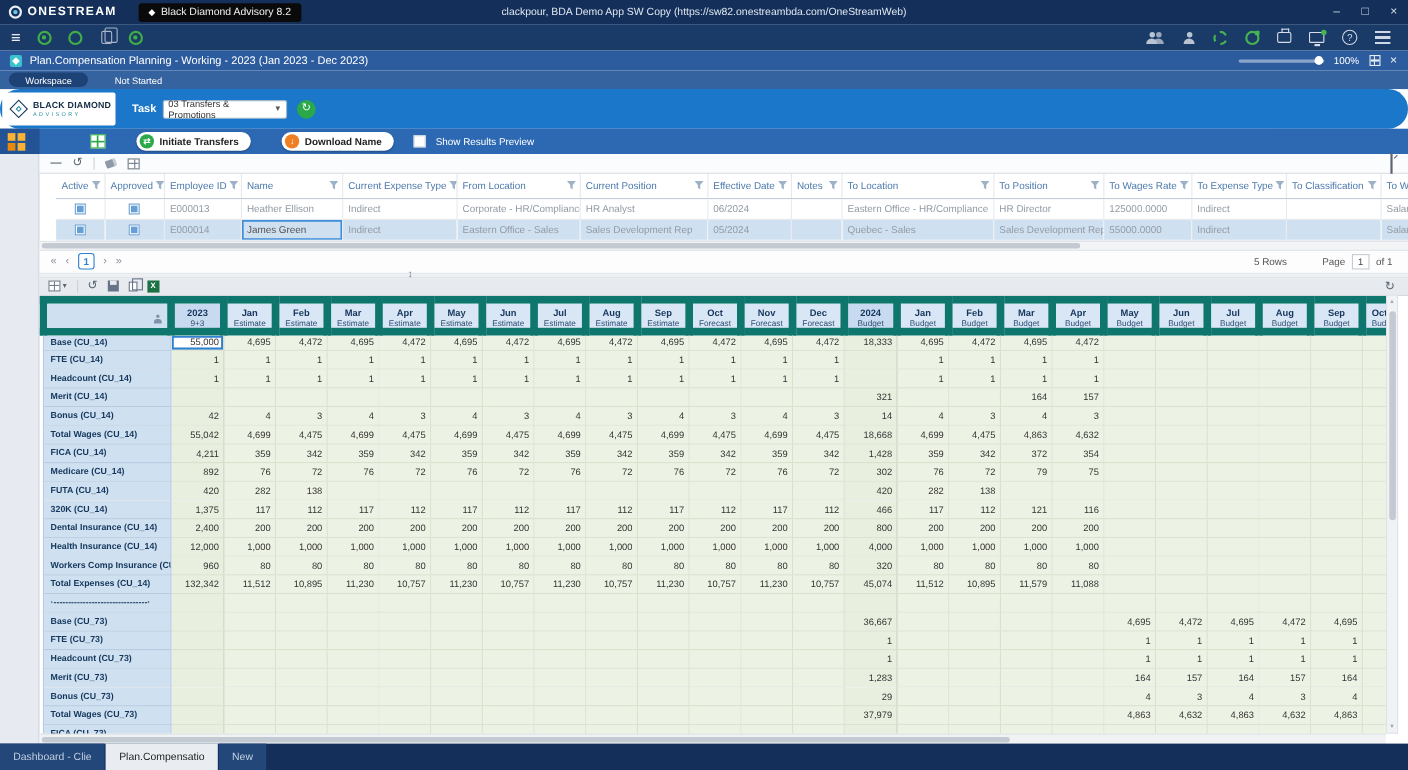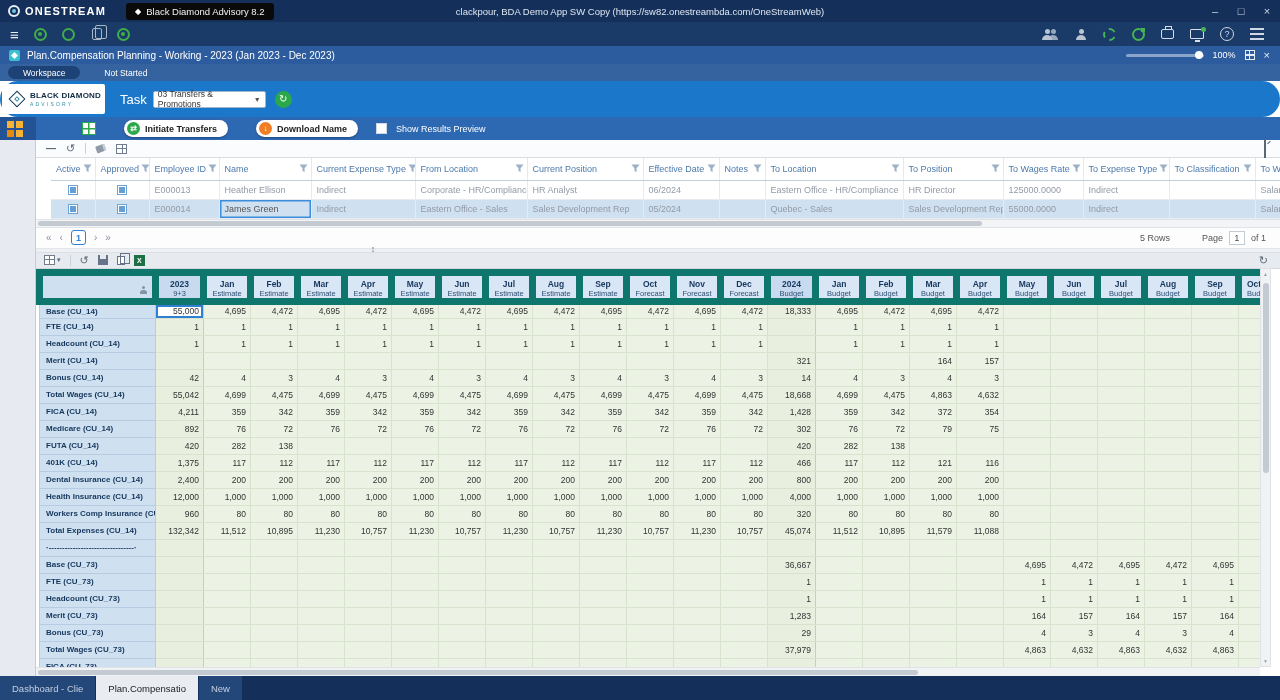--- a/index.html
+++ b/index.html
@@ -65,21 +65,21 @@
 
   
   .taskbar{left:0;top:81px;width:1280px;height:36px;background:#1a77c9;display:flex;align-items:center;border-radius:18px;}
   .bd-logo{margin-left:2px;width:103px;height:30px;background:#fff;border-radius:2px;display:flex;align-items:center;padding:0 6px;gap:5px;}
   .bd-diamond{width:17px;height:17px;position:relative;flex:none;}
   .bd-diamond i{position:absolute;inset:2.5px;border:1.5px solid #123a5c;transform:rotate(45deg);}
   .bd-diamond em{position:absolute;inset:6.5px;border:1.5px solid #2d8fa5;transform:rotate(45deg);}
   .bd-text{line-height:1;}
   .bd-main{font-size:8px;font-weight:bold;color:#102a43;letter-spacing:.2px;white-space:nowrap;}
   .bd-sub{font-size:5px;color:#2d8fa5;letter-spacing:2.2px;margin-top:2px;}
-  .task-label{color:#fff;font-size:13px;font-weight:normal;margin-left:15px;}
+  .task-label{color:#fff;font-size:10px;font-weight:bold;margin-left:15px;}
   .task-select{margin-left:6px;width:113px;height:17px;background:#fff;border:1px solid #9fb6cc;border-radius:2px;font-size:8.5px;color:#333;display:flex;align-items:center;justify-content:space-between;padding:0 4px;}
   .task-select .caret{font-size:7px;color:#555;}
   .task-refresh{margin-left:9px;width:17px;height:17px;border-radius:50%;background:#2ba84a;color:#fff;font-size:10px;text-align:center;line-height:16px;}
 
   
   .actionbar{left:0;top:117px;width:1280px;height:23px;background:#2d68b3;display:flex;align-items:center;}
   .side-block{width:36px;height:23px;background:#235395;display:flex;align-items:center;justify-content:center;flex:none;}
   .orange-grid{width:7px;height:7px;background:#f9b234;box-shadow:9px 0 0 #f9b234,0 9px 0 #e8890c,9px 9px 0 #f9b234;margin:-8px 8px 0 -8px;}
   .tool-grid-green{margin-left:46px;width:14px;height:13px;border:1.5px solid #2ba84a;background:linear-gradient(#2ba84a 0 0) center/100% 1.5px no-repeat,linear-gradient(#2ba84a 0 0) center/1.5px 100% no-repeat,#fff;}
   .btn-white{height:17px;background:#fff;border-radius:9px;display:flex;align-items:center;gap:5px;padding:0 11px 0 3px;font-size:9px;font-weight:bold;color:#222;box-shadow:0 1px 2px rgba(0,0,0,.3);}
@@ -851,21 +851,21 @@
               <td class="dc"></td>
               <td class="dc"></td>
               <td class="dc"></td>
               <td class="dc"></td>
               <td class="dc"></td>
               <td class="dc"></td>
               <td class="dc"></td>
               <td class="dc"></td>
             </tr>
             <tr>
-              <th class="rl">401K (CU_14)</th>
+              <th class="rl">320K (CU_14)</th>
               <td class="dc yc">1,375</td>
               <td class="dc">117</td>
               <td class="dc">112</td>
               <td class="dc">117</td>
               <td class="dc">112</td>
               <td class="dc">117</td>
               <td class="dc">112</td>
               <td class="dc">117</td>
               <td class="dc">112</td>
               <td class="dc">117</td>

